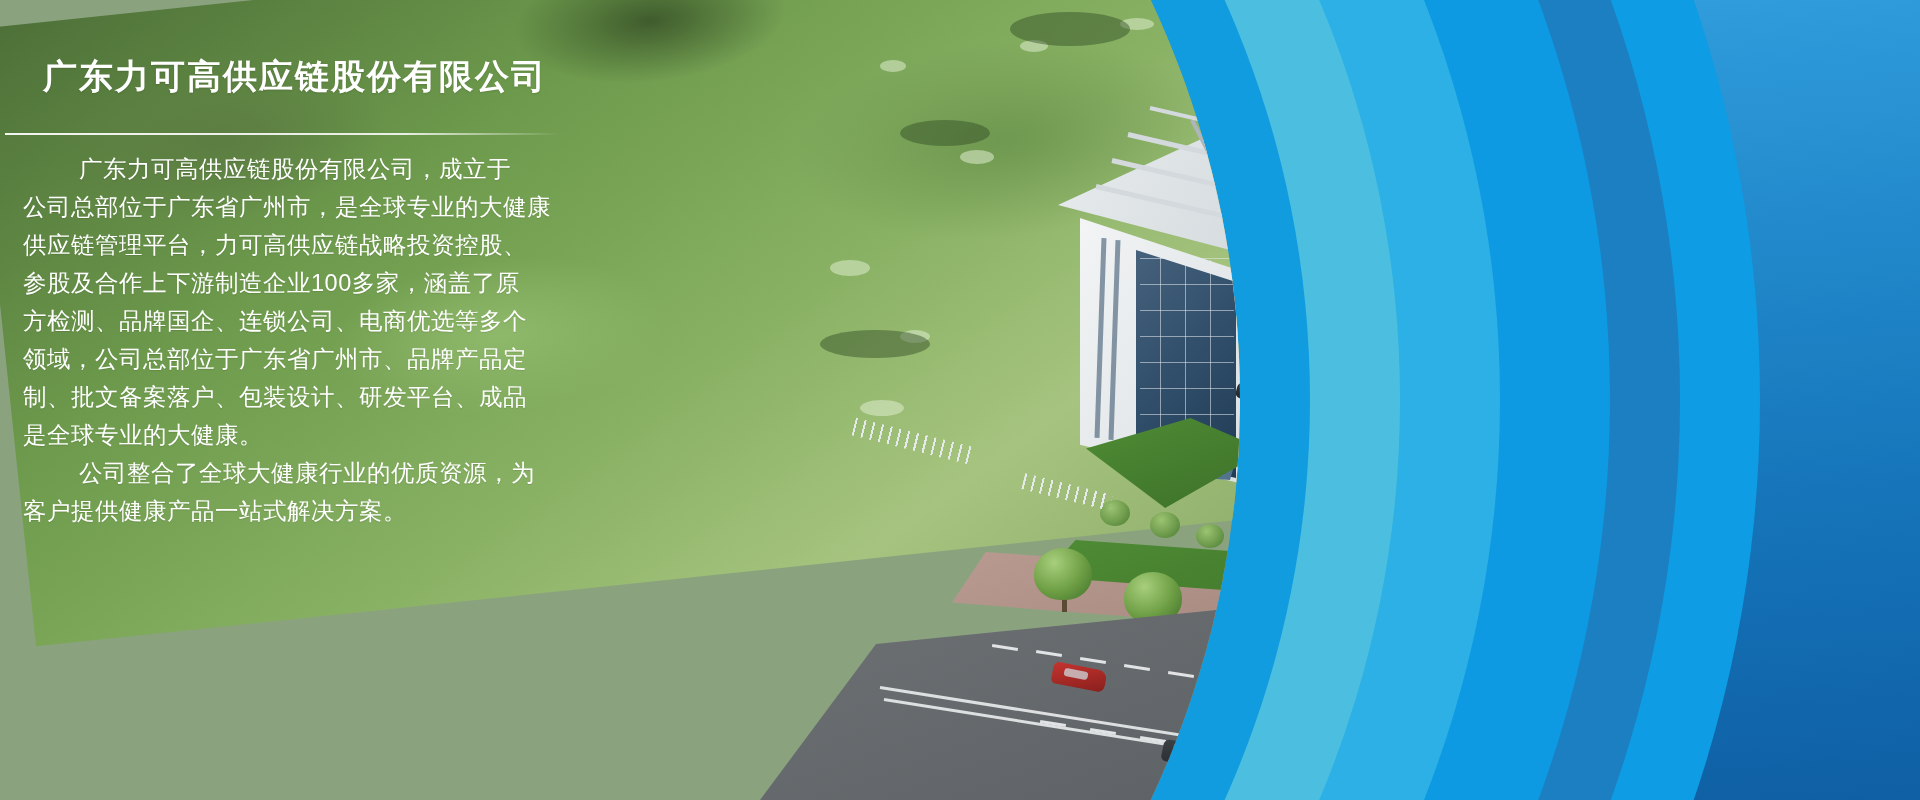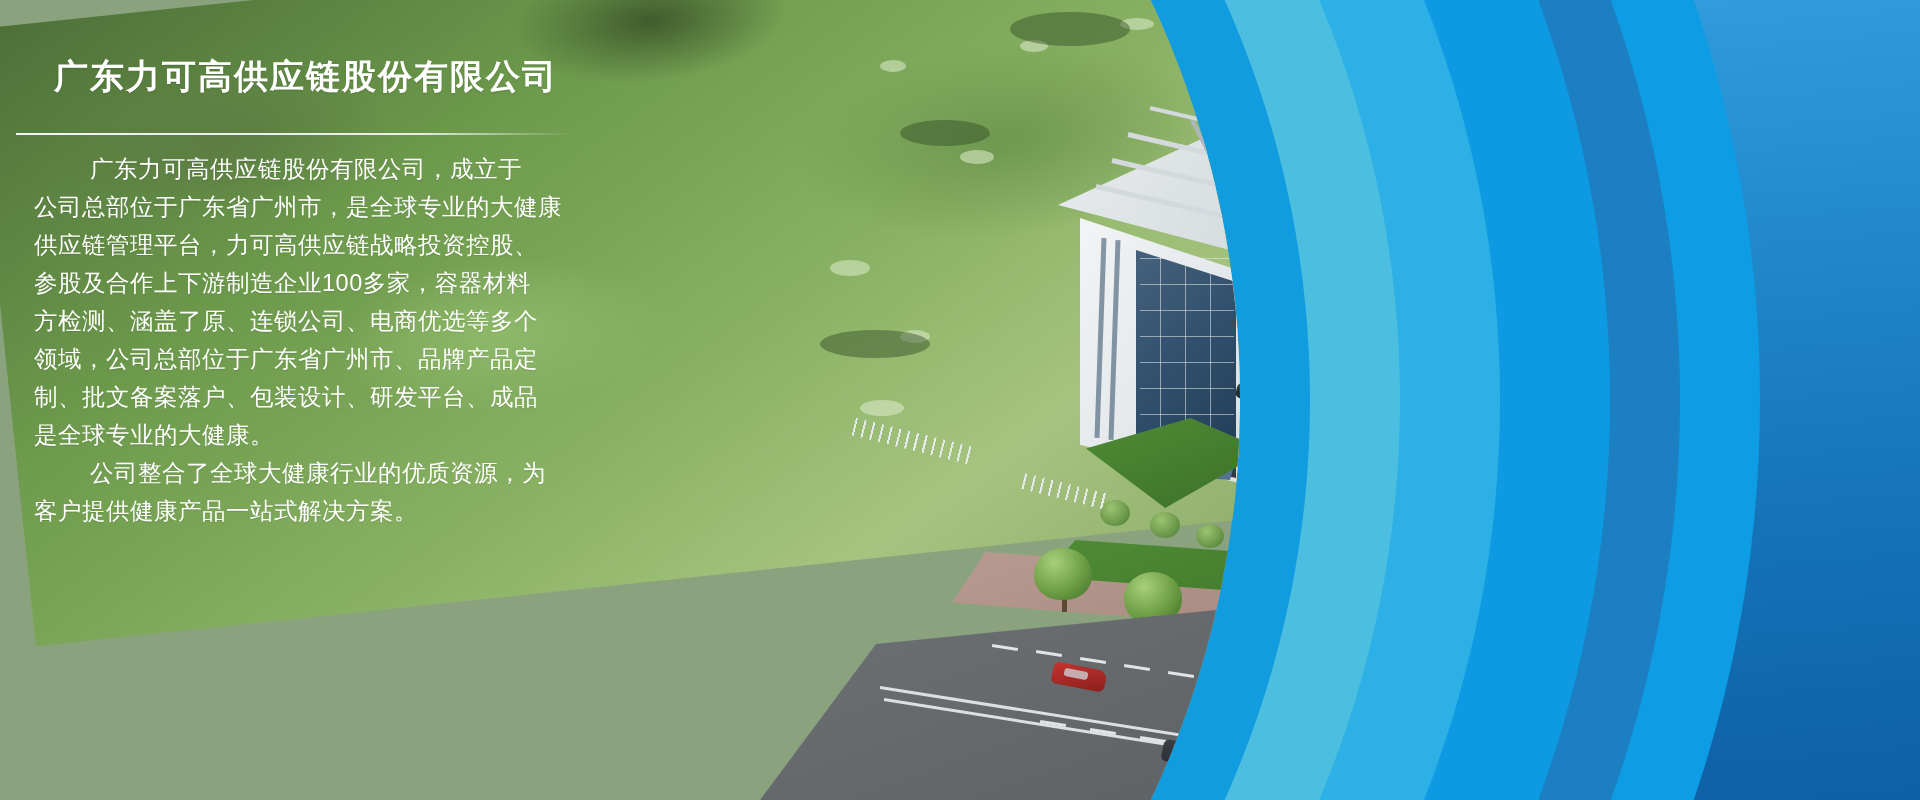--- a/index.html
+++ b/index.html
@@ -65,21 +65,21 @@
   .trunk{position:absolute;background:#5b4a33;}
   .shrub{position:absolute;border-radius:50%;
     background:radial-gradient(circle at 38% 30%,#9cc471,#4b7c31);}
   .car{position:absolute;border-radius:6px 9px 7px 5px;}
   .car-win{position:absolute;background:#cdd8de;opacity:.75;border-radius:3px;}
   .fence{position:absolute;background:repeating-linear-gradient(90deg,#e6eaec 0 2px,rgba(255,255,255,0) 2px 9px);}
   .haze{position:absolute;border-radius:50%;
     background:radial-gradient(ellipse at center,rgba(225,230,233,.85) 0%,rgba(225,230,233,0) 70%);}
 
   
-  .panel{position:absolute;left:16px;top:0;width:560px;height:800px;}
+  .panel{position:absolute;left:5px;top:0;width:560px;height:800px;}
   .title{position:absolute;left:38px;top:54px;font-size:34px;font-weight:700;color:#ffffff;
     letter-spacing:2px;white-space:nowrap;text-shadow:0 1px 2px rgba(0,0,0,.12);}
   .rule{position:absolute;left:0;top:133px;width:556px;height:2px;
     background:linear-gradient(90deg,rgba(255,255,255,.92) 0%,rgba(255,255,255,.85) 72%,rgba(255,255,255,0) 100%);}
   .body{position:absolute;left:18px;top:150px;width:510px;}
   .bline{font-size:23.5px;line-height:38px;color:#ffffff;letter-spacing:.5px;white-space:nowrap;
     text-shadow:0 1px 1px rgba(0,0,0,.1);}
   .indent{padding-left:56px;}
 </style>
 </head>
@@ -202,22 +202,22 @@
     </div>
   </div>
 
   <div class="panel">
     <div class="title">广东力可高供应链股份有限公司</div>
     <div class="rule"></div>
     <div class="body">
         <div class="bline indent">广东力可高供应链股份有限公司，成立于</div>
         <div class="bline">公司总部位于广东省广州市，是全球专业的大健康</div>
         <div class="bline">供应链管理平台，力可高供应链战略投资控股、</div>
-        <div class="bline">参股及合作上下游制造企业100多家，容器材料</div>
-        <div class="bline">方检测、涵盖了原、连锁公司、电商优选等多个</div>
+        <div class="bline">参股及合作上下游制造企业100多家，涵盖了原</div>
+        <div class="bline">方检测、品牌国企、连锁公司、电商优选等多个</div>
         <div class="bline">领域，公司总部位于广东省广州市、品牌产品定</div>
         <div class="bline">制、批文备案落户、包装设计、研发平台、成品</div>
         <div class="bline">是全球专业的大健康。</div>
         <div class="bline indent">公司整合了全球大健康行业的优质资源，为</div>
         <div class="bline">客户提供健康产品一站式解决方案。</div>
       </div>
   </div>
 
 </div>
 

